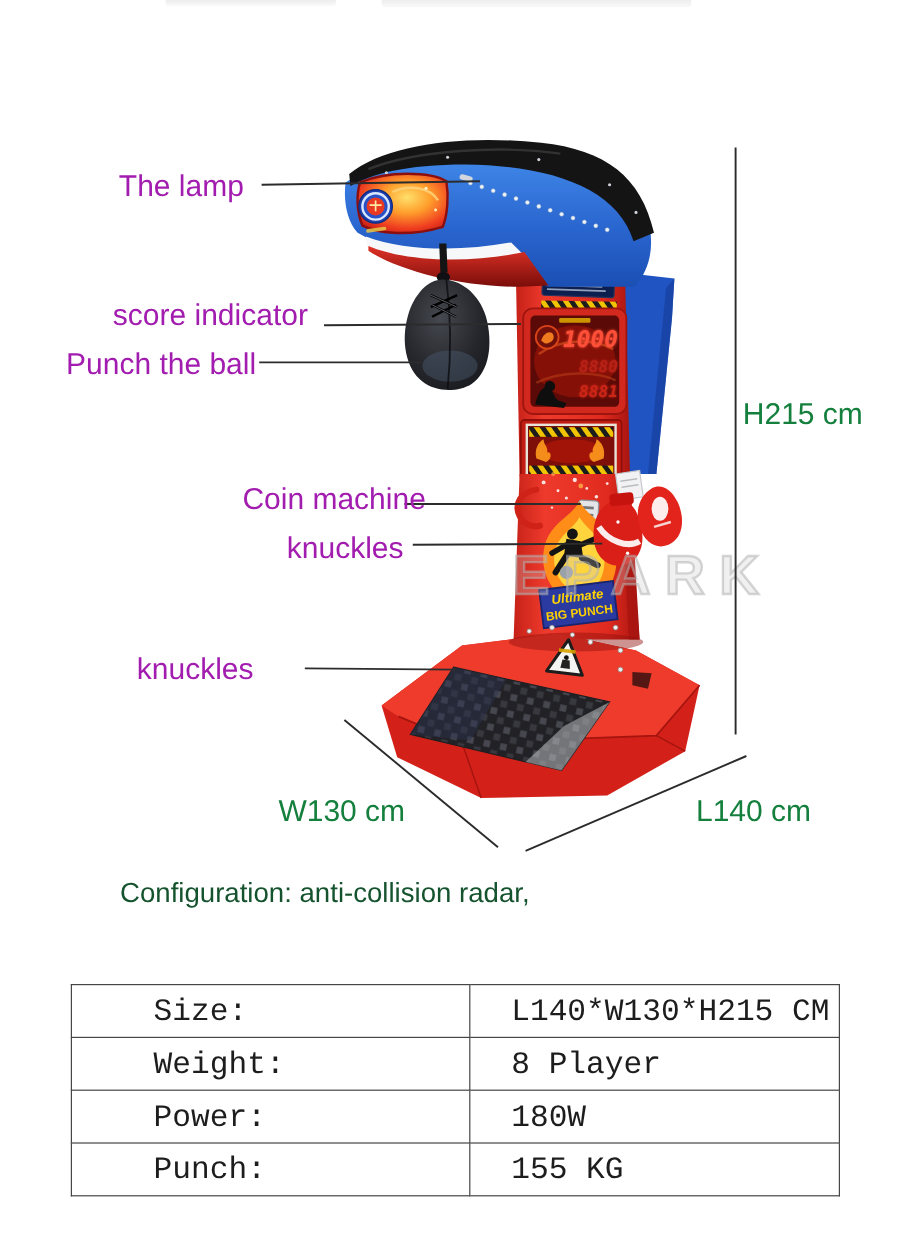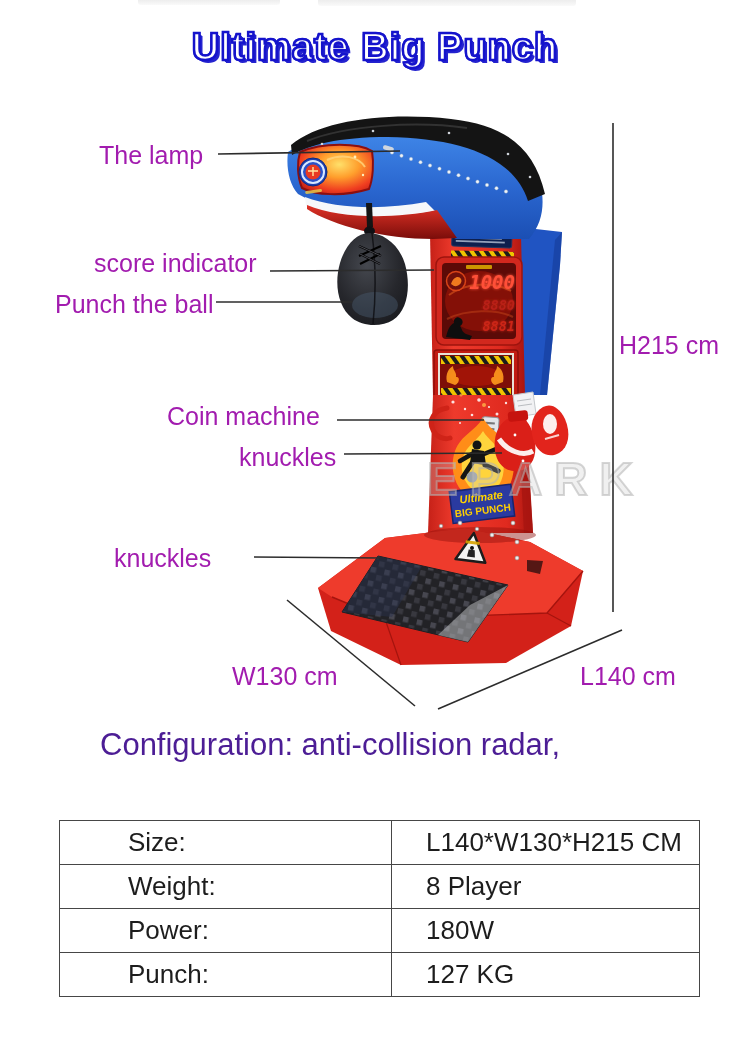--- a/index.html
+++ b/index.html
@@ -10,46 +10,45 @@
   .artifact{position:absolute;top:0;height:5px;background:linear-gradient(#ededed,#fafafa);border-radius:0 0 3px 3px;}
   .artifact.a1{left:138px;width:142px;}
   .artifact.a2{left:318px;width:258px;height:6px;}
   .title{
     position:absolute;left:0;right:0;top:26px;margin:0;text-align:center;
     font-size:38px;font-weight:bold;letter-spacing:1px;
     color:#ffffff;-webkit-text-stroke:2.5px #1513cc;
     text-shadow:3px 3px 0 #2523cf,-1px -1px 0 #2523cf,1px -1px 0 #2523cf,-1px 1px 0 #2523cf,2px 2px 0 #2523cf;
   }
   .callout{position:absolute;font-size:25px;color:#a21caf;white-space:nowrap;line-height:30px;z-index:8;}
-  .dim-label{position:absolute;font-size:25px;color:#a21caf;white-space:nowrap;line-height:30px;z-index:8;}
+  .dim-label{position:absolute;font-size:25px;color:#15803d;white-space:nowrap;line-height:30px;z-index:8;}
   .machine-svg{position:absolute;left:225px;top:105px;z-index:2;}
   .lines-svg{position:absolute;left:0;top:0;z-index:7;pointer-events:none;}
   .watermark{
     position:absolute;left:415px;top:452px;z-index:6;
     font-size:46px;font-weight:bold;letter-spacing:12px;
     color:rgba(200,200,200,0.28);margin-left:12px;-webkit-text-stroke:2px rgba(178,178,178,0.55);
   }
-  .config{position:absolute;left:100px;top:725px;font-size:31px;line-height:39px;color:#4c1d95;z-index:8;}
+  .config{position:absolute;left:100px;top:725px;font-size:23px;line-height:39px;color:#14532d;z-index:8;}
   .spec{
     position:absolute;left:59px;top:820px;width:641px;border-collapse:collapse;z-index:8;
-    font-size:26px;color:#1d1d1d;table-layout:fixed;
+    font-size:26px;color:#1d1d1d;table-layout:fixed;font-family:Liberation Mono, monospace;
   }
   .spec td{border:1.5px solid #464646;height:41px;vertical-align:middle;}
   .spec td.lbl{width:262px;padding-left:68px;}
   .spec td.val{padding-left:34px;}
 </style>
 </head>
 <body>
 
 <div class="page">
 
   <div class="artifact a1"></div>
   <div class="artifact a2"></div>
 
-  <h1 class="title">Ultimate Big Punch</h1>
 
   <svg class="machine-svg" width="400" height="570" viewBox="0 0 400 570" xmlns="http://www.w3.org/2000/svg">
     <defs>
       <linearGradient id="headGrad" x1="0" y1="0" x2="0" y2="1">
         <stop offset="0" stop-color="#4189ea"></stop>
           <stop offset="0.55" stop-color="#2a66cf"></stop>
           <stop offset="1" stop-color="#1b4fb4"></stop>
       </linearGradient>
       <radialGradient id="lampGrad" cx="0.55" cy="0.4" r="0.75">
         <stop offset="0" stop-color="#ffe06a"></stop>
@@ -302,21 +301,21 @@
       <line x1="254" y1="557" x2="380" y2="558"></line>
       <line x1="613" y1="123" x2="613" y2="612"></line>
       <line x1="287" y1="600" x2="415" y2="706"></line>
       <line x1="438" y1="709" x2="622" y2="630"></line>
     </g>
   </svg>
 
   <div class="callout" style="left:99px;top:140px">The lamp</div>
   <div class="callout" style="left:55px;top:289px">Punch the ball</div>
   <div class="callout" style="left:94px;top:248px">score indicator</div>
-  <div class="callout" style="left:167px;top:401px">Coin machine</div>
+  <div class="callout" style="left:202px;top:401px">Coin machine</div>
   <div class="callout" style="left:239px;top:442px">knuckles</div>
   <div class="callout" style="left:114px;top:543px">knuckles</div>
 
   <div class="dim-label" style="left:619px;top:330px">H215 cm</div>
   <div class="dim-label" style="left:232px;top:661px">W130 cm</div>
   <div class="dim-label" style="left:580px;top:661px">L140 cm</div>
 
   <div class="config">
     <div>Configuration: anti-collision radar,</div>
   </div>
@@ -330,18 +329,18 @@
       <tr>
         <td class="lbl">Weight:</td>
         <td class="val">8 Player</td>
       </tr>
       <tr>
         <td class="lbl">Power:</td>
         <td class="val">180W</td>
       </tr>
       <tr>
         <td class="lbl">Punch:</td>
-        <td class="val">127 KG</td>
+        <td class="val">155 KG</td>
       </tr>
     </tbody>
   </table>
 
 </div>
 
 </body></html>

